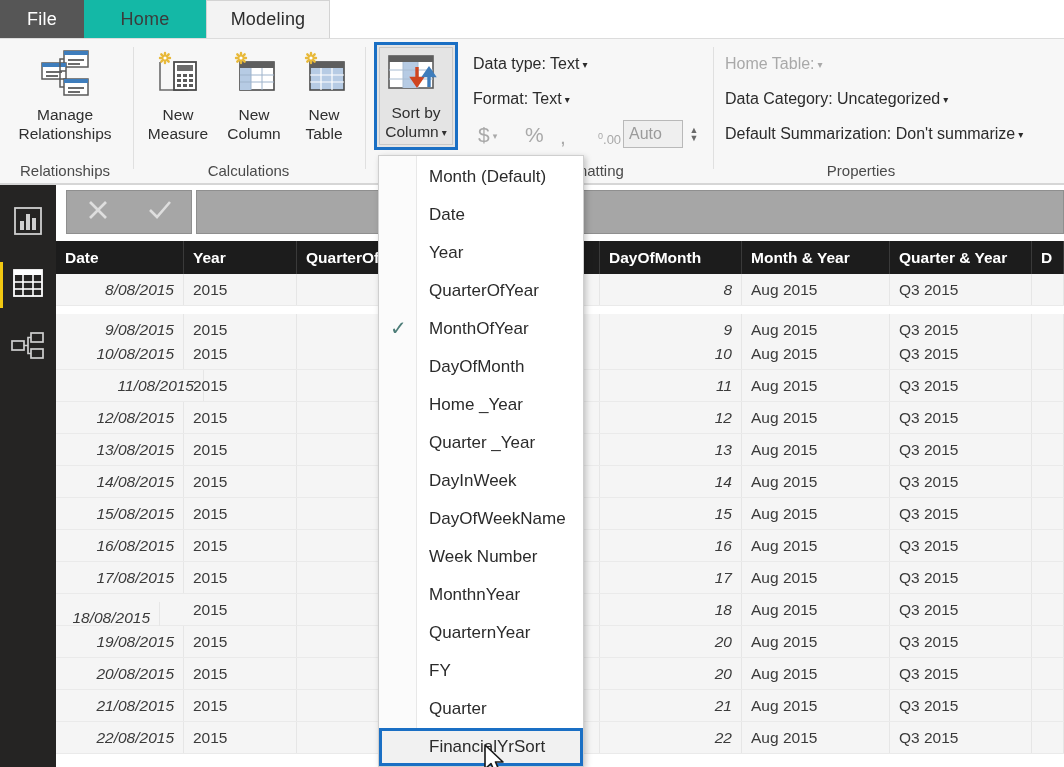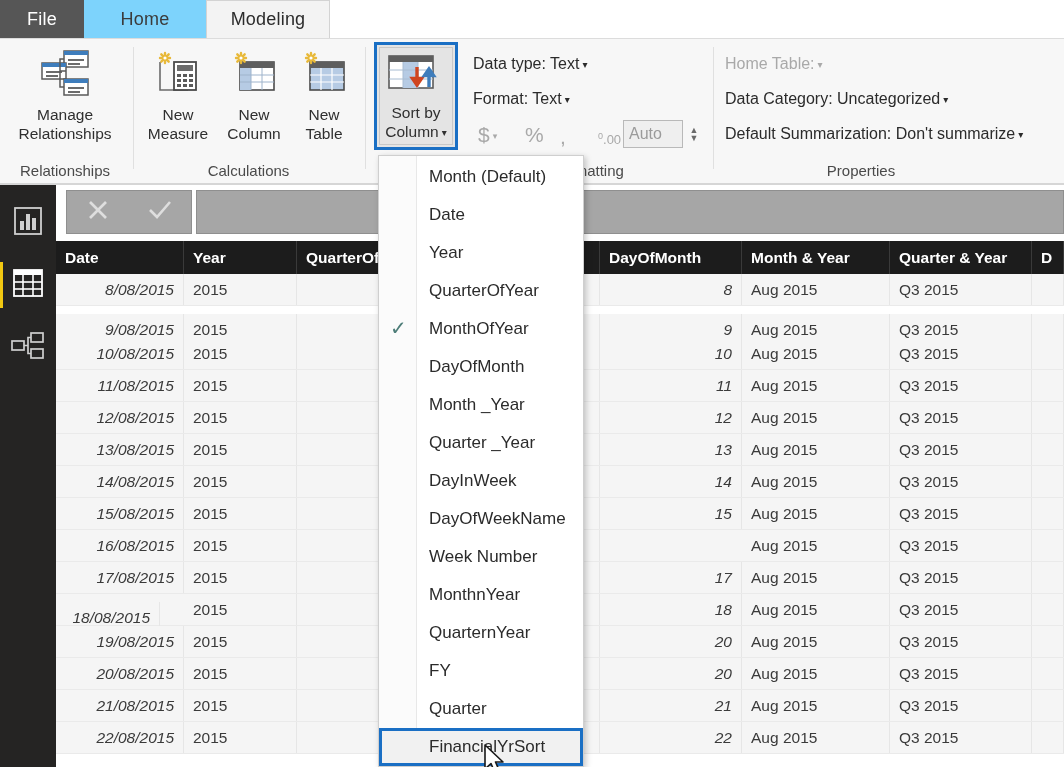--- a/index.html
+++ b/index.html
@@ -7,21 +7,21 @@
     width: 1064px; height: 767px;
     overflow: hidden;
     font-family: "Liberation Sans", sans-serif;
     background: #ffffff;
   }
   #app { position: relative; width: 1064px; height: 767px; }
 
   
   .tabbar {
     position: absolute; top: 0; left: 0; width: 1064px; height: 38px;
-    background: #7dd3fc;
+    background: #14b8a6;
   }
   .tab {
     position: absolute; top: 0; height: 38px;
     display: flex; align-items: center; justify-content: center;
     font-size: 18px; color: #3b3b3b;
     letter-spacing: .2px;
   }
   .tab-file {
     left: 0; width: 84px; background: #565656; color: #ffffff;
     height: 38px;
@@ -493,21 +493,21 @@
           <div class="cell num" style="left: 0px; width: 128px;">10/08/2015</div>
           <div class="cell" style="left: 128px; width: 113px;">2015</div>
           <div class="cell num" style="left: 241px; width: 105px;"></div>
           <div class="cell num" style="left: 346px; width: 198px;"></div>
           <div class="cell num" style="left: 544px; width: 142px;">10</div>
           <div class="cell" style="left: 686px; width: 148px;">Aug 2015</div>
           <div class="cell" style="left: 834px; width: 142px;">Q3 2015</div>
           <div class="cell" style="left: 976px; width: 32px;"></div>
         </div>
         <div class="row" style="top: 96px;">
-          <div class="cell num" style="left: 0px; width: 128px;">11/08/2015</div>
+          <div class="cell num" style="left: 0px; width: 148px;">11/08/2015</div>
           <div class="cell" style="left: 128px; width: 113px;">2015</div>
           <div class="cell num" style="left: 241px; width: 105px;"></div>
           <div class="cell num" style="left: 346px; width: 198px;"></div>
           <div class="cell num" style="left: 544px; width: 142px;">11</div>
           <div class="cell" style="left: 686px; width: 148px;">Aug 2015</div>
           <div class="cell" style="left: 834px; width: 142px;">Q3 2015</div>
           <div class="cell" style="left: 976px; width: 32px;"></div>
         </div>
         <div class="row" style="top: 128px;">
           <div class="cell num" style="left: 0px; width: 128px;">12/08/2015</div>
@@ -547,20 +547,21 @@
           <div class="cell num" style="left: 544px; width: 142px;">15</div>
           <div class="cell" style="left: 686px; width: 148px;">Aug 2015</div>
           <div class="cell" style="left: 834px; width: 142px;">Q3 2015</div>
           <div class="cell" style="left: 976px; width: 32px;"></div>
         </div>
         <div class="row" style="top: 256px;">
           <div class="cell num" style="left: 0px; width: 128px;">16/08/2015</div>
           <div class="cell" style="left: 128px; width: 113px;">2015</div>
           <div class="cell num" style="left: 241px; width: 105px;"></div>
           <div class="cell num" style="left: 346px; width: 198px;"></div>
+          <div class="cell num" style="left: 544px; width: 142px;">16</div>
           <div class="cell" style="left: 686px; width: 148px;">Aug 2015</div>
           <div class="cell" style="left: 834px; width: 142px;">Q3 2015</div>
           <div class="cell" style="left: 976px; width: 32px;"></div>
         </div>
         <div class="row" style="top: 288px;">
           <div class="cell num" style="left: 0px; width: 128px;">17/08/2015</div>
           <div class="cell" style="left: 128px; width: 113px;">2015</div>
           <div class="cell num" style="left: 241px; width: 105px;"></div>
           <div class="cell num" style="left: 346px; width: 198px;"></div>
           <div class="cell num" style="left: 544px; width: 142px;">17</div>
@@ -637,21 +638,21 @@
           <span class="lbl">QuarterOfYear</span>
         </div>
         <div class="dd-item" style="top: 154px;">
           <span class="dd-check">✓</span>
           <span class="lbl">MonthOfYear</span>
         </div>
         <div class="dd-item" style="top: 192px;">
           <span class="lbl">DayOfMonth</span>
         </div>
         <div class="dd-item" style="top: 230px;">
-          <span class="lbl">Month _Year</span>
+          <span class="lbl">Home _Year</span>
         </div>
         <div class="dd-item" style="top: 268px;">
           <span class="lbl">Quarter _Year</span>
         </div>
         <div class="dd-item" style="top: 306px;">
           <span class="lbl">DayInWeek</span>
         </div>
         <div class="dd-item" style="top: 344px;">
           <span class="lbl">DayOfWeekName</span>
         </div>

